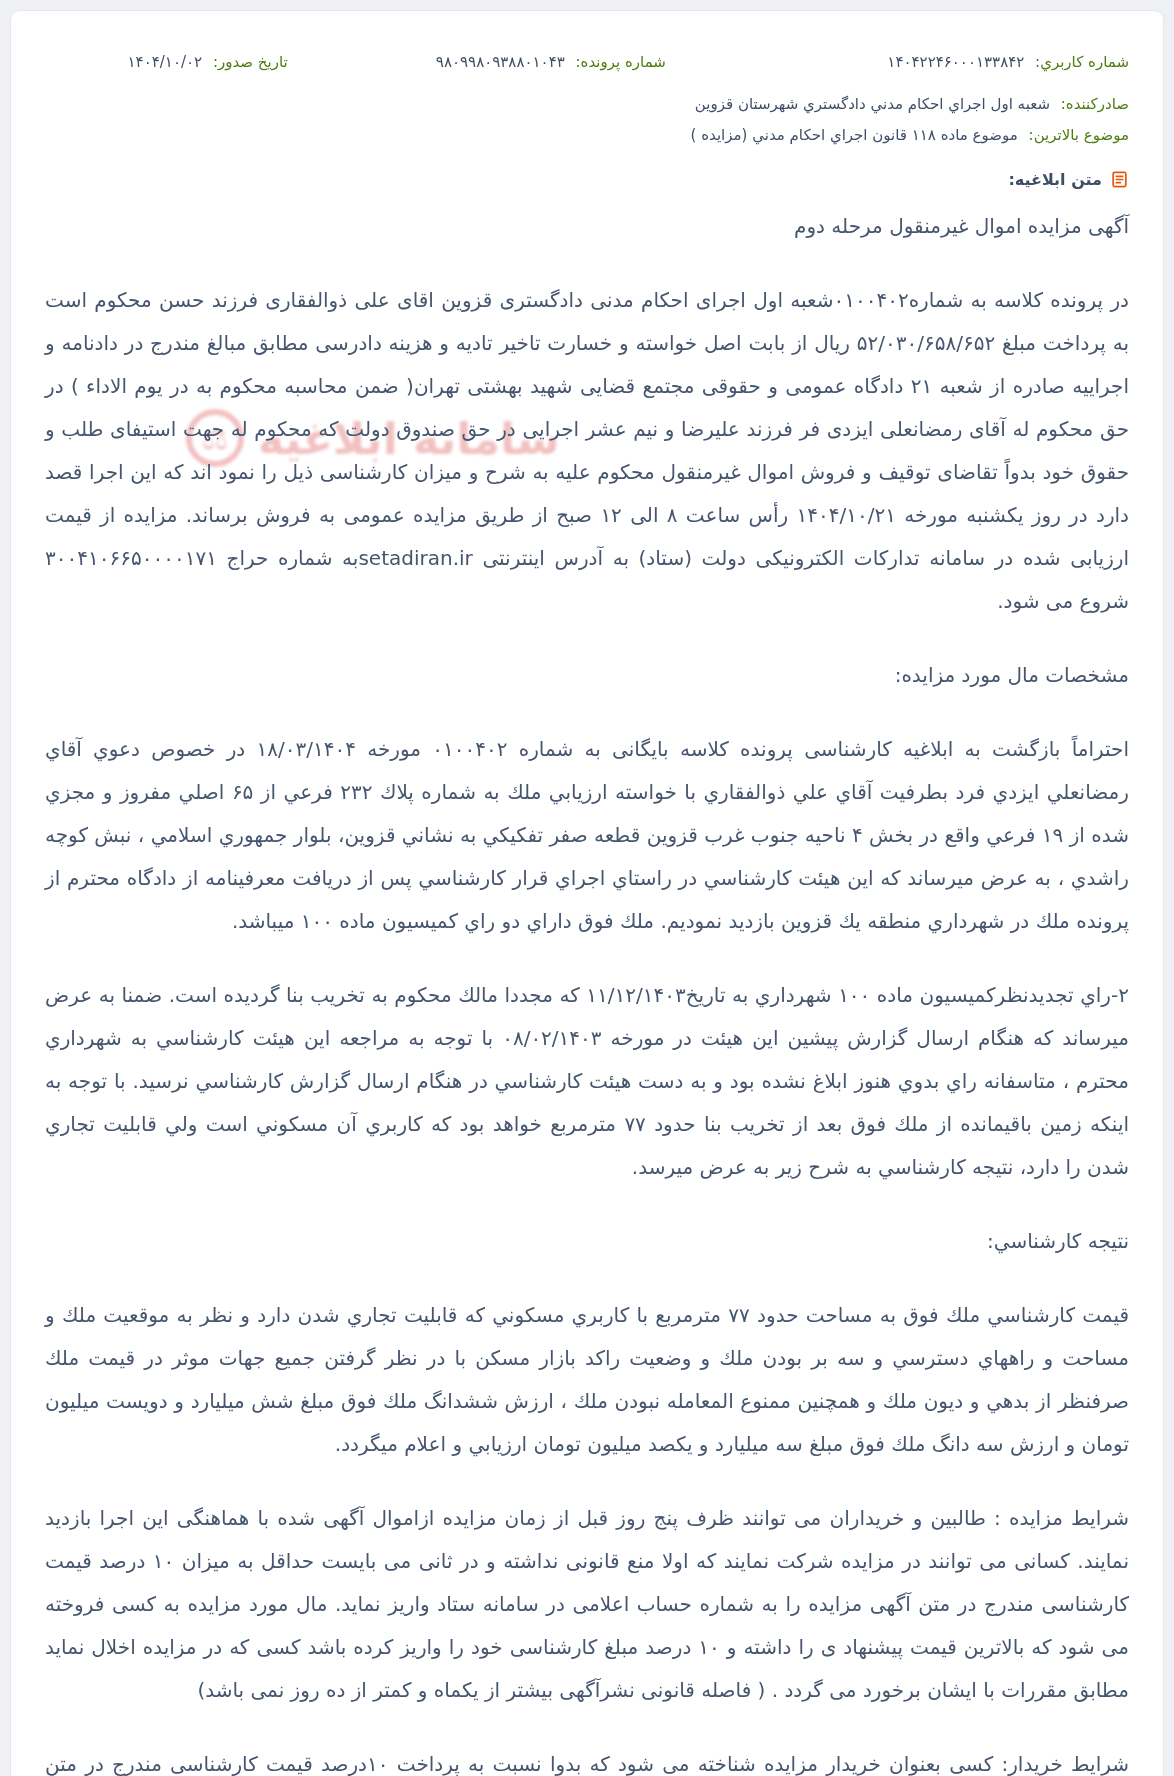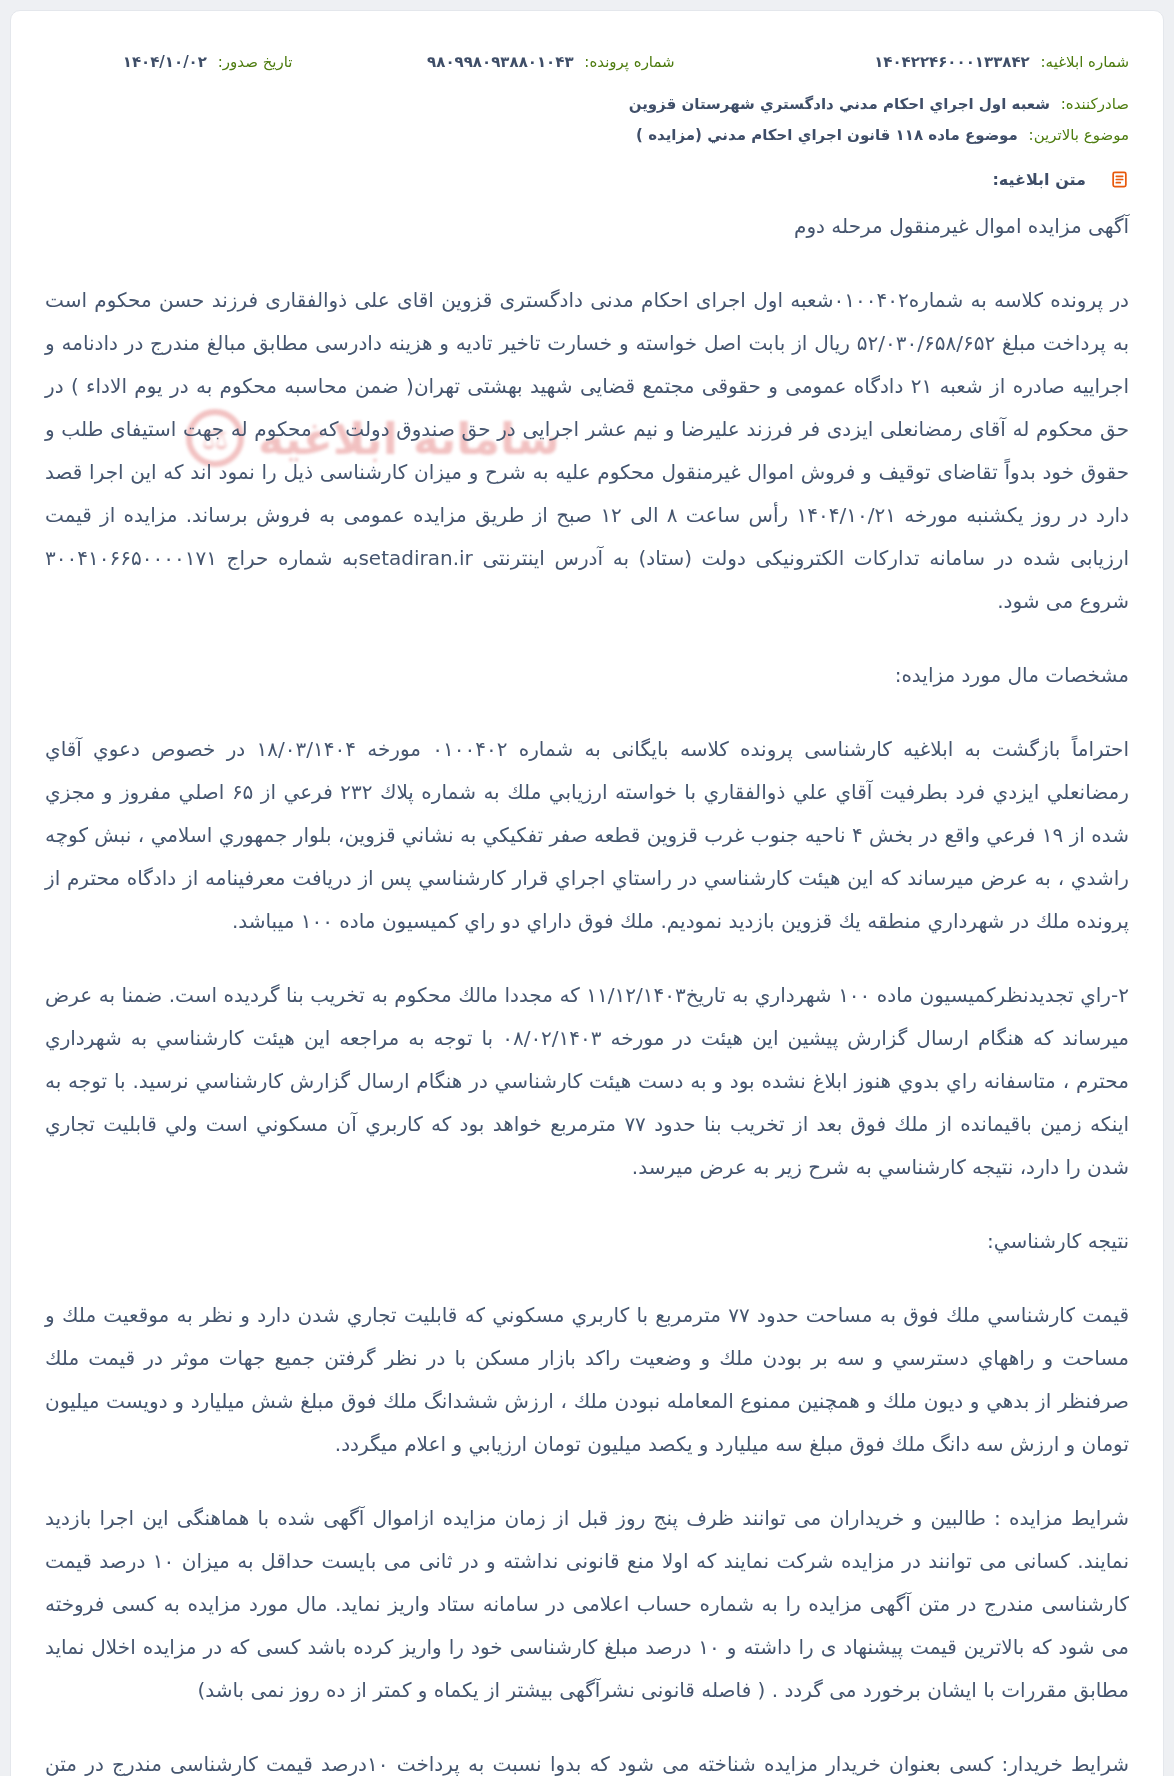--- a/index.html
+++ b/index.html
@@ -31,29 +31,29 @@
     display: grid;
     grid-template-columns: 1.1fr 1fr 0.9fr;
     align-items: baseline;
     font-size: 15px;
     margin-bottom: 24px;
   }
   .meta-item { white-space: nowrap; }
   .meta-item.center { justify-self: center; }
   .meta-item.left { justify-self: center; }
   .meta-label { color: #4d7c0f; }
-  .meta-value { color: #3f4e68; font-weight: bold; margin-right: 6px; }
+  .meta-value { color: #3f4e68; font-weight: normal; margin-right: 6px; }
   .meta-row { font-size: 15px; margin-bottom: 13px; }
-  .meta-row .meta-value { font-weight: bold; }
+  .meta-row .meta-value { font-weight: normal; }
 
   
   .section-head {
     display: flex;
     align-items: flex-end;
-    gap: 24px;
+    gap: 8px;
     margin-top: 26px;
     margin-bottom: 16px;
     font-size: 16px;
     font-weight: bold;
     color: #3f4e68;
   }
   .section-head .icon { display: inline-flex; }
 
   .content {
     font-size: 20px;
@@ -108,21 +108,21 @@
 
     <div class="watermark" aria-hidden="true">
       <span class="wm-circle">⚖</span>
       <span class="wm-text">سامانه ابلاغیه</span>
     </div>
 
     <div class="content-layer">
 
       <div class="meta-grid">
         <div class="meta-item">
-          <span class="meta-label">شماره ابلاغیه:</span>
+          <span class="meta-label">شماره کاربري:</span>
           <span class="meta-value">۱۴۰۴۲۲۴۶۰۰۰۱۳۳۸۴۲</span>
         </div>
         <div class="meta-item center">
           <span class="meta-label">شماره پرونده:</span>
           <span class="meta-value">۹۸۰۹۹۸۰۹۳۸۸۰۱۰۴۳</span>
         </div>
         <div class="meta-item left">
           <span class="meta-label">تاریخ صدور:</span>
           <span class="meta-value">۱۴۰۴/۱۰/۰۲</span>
         </div>

